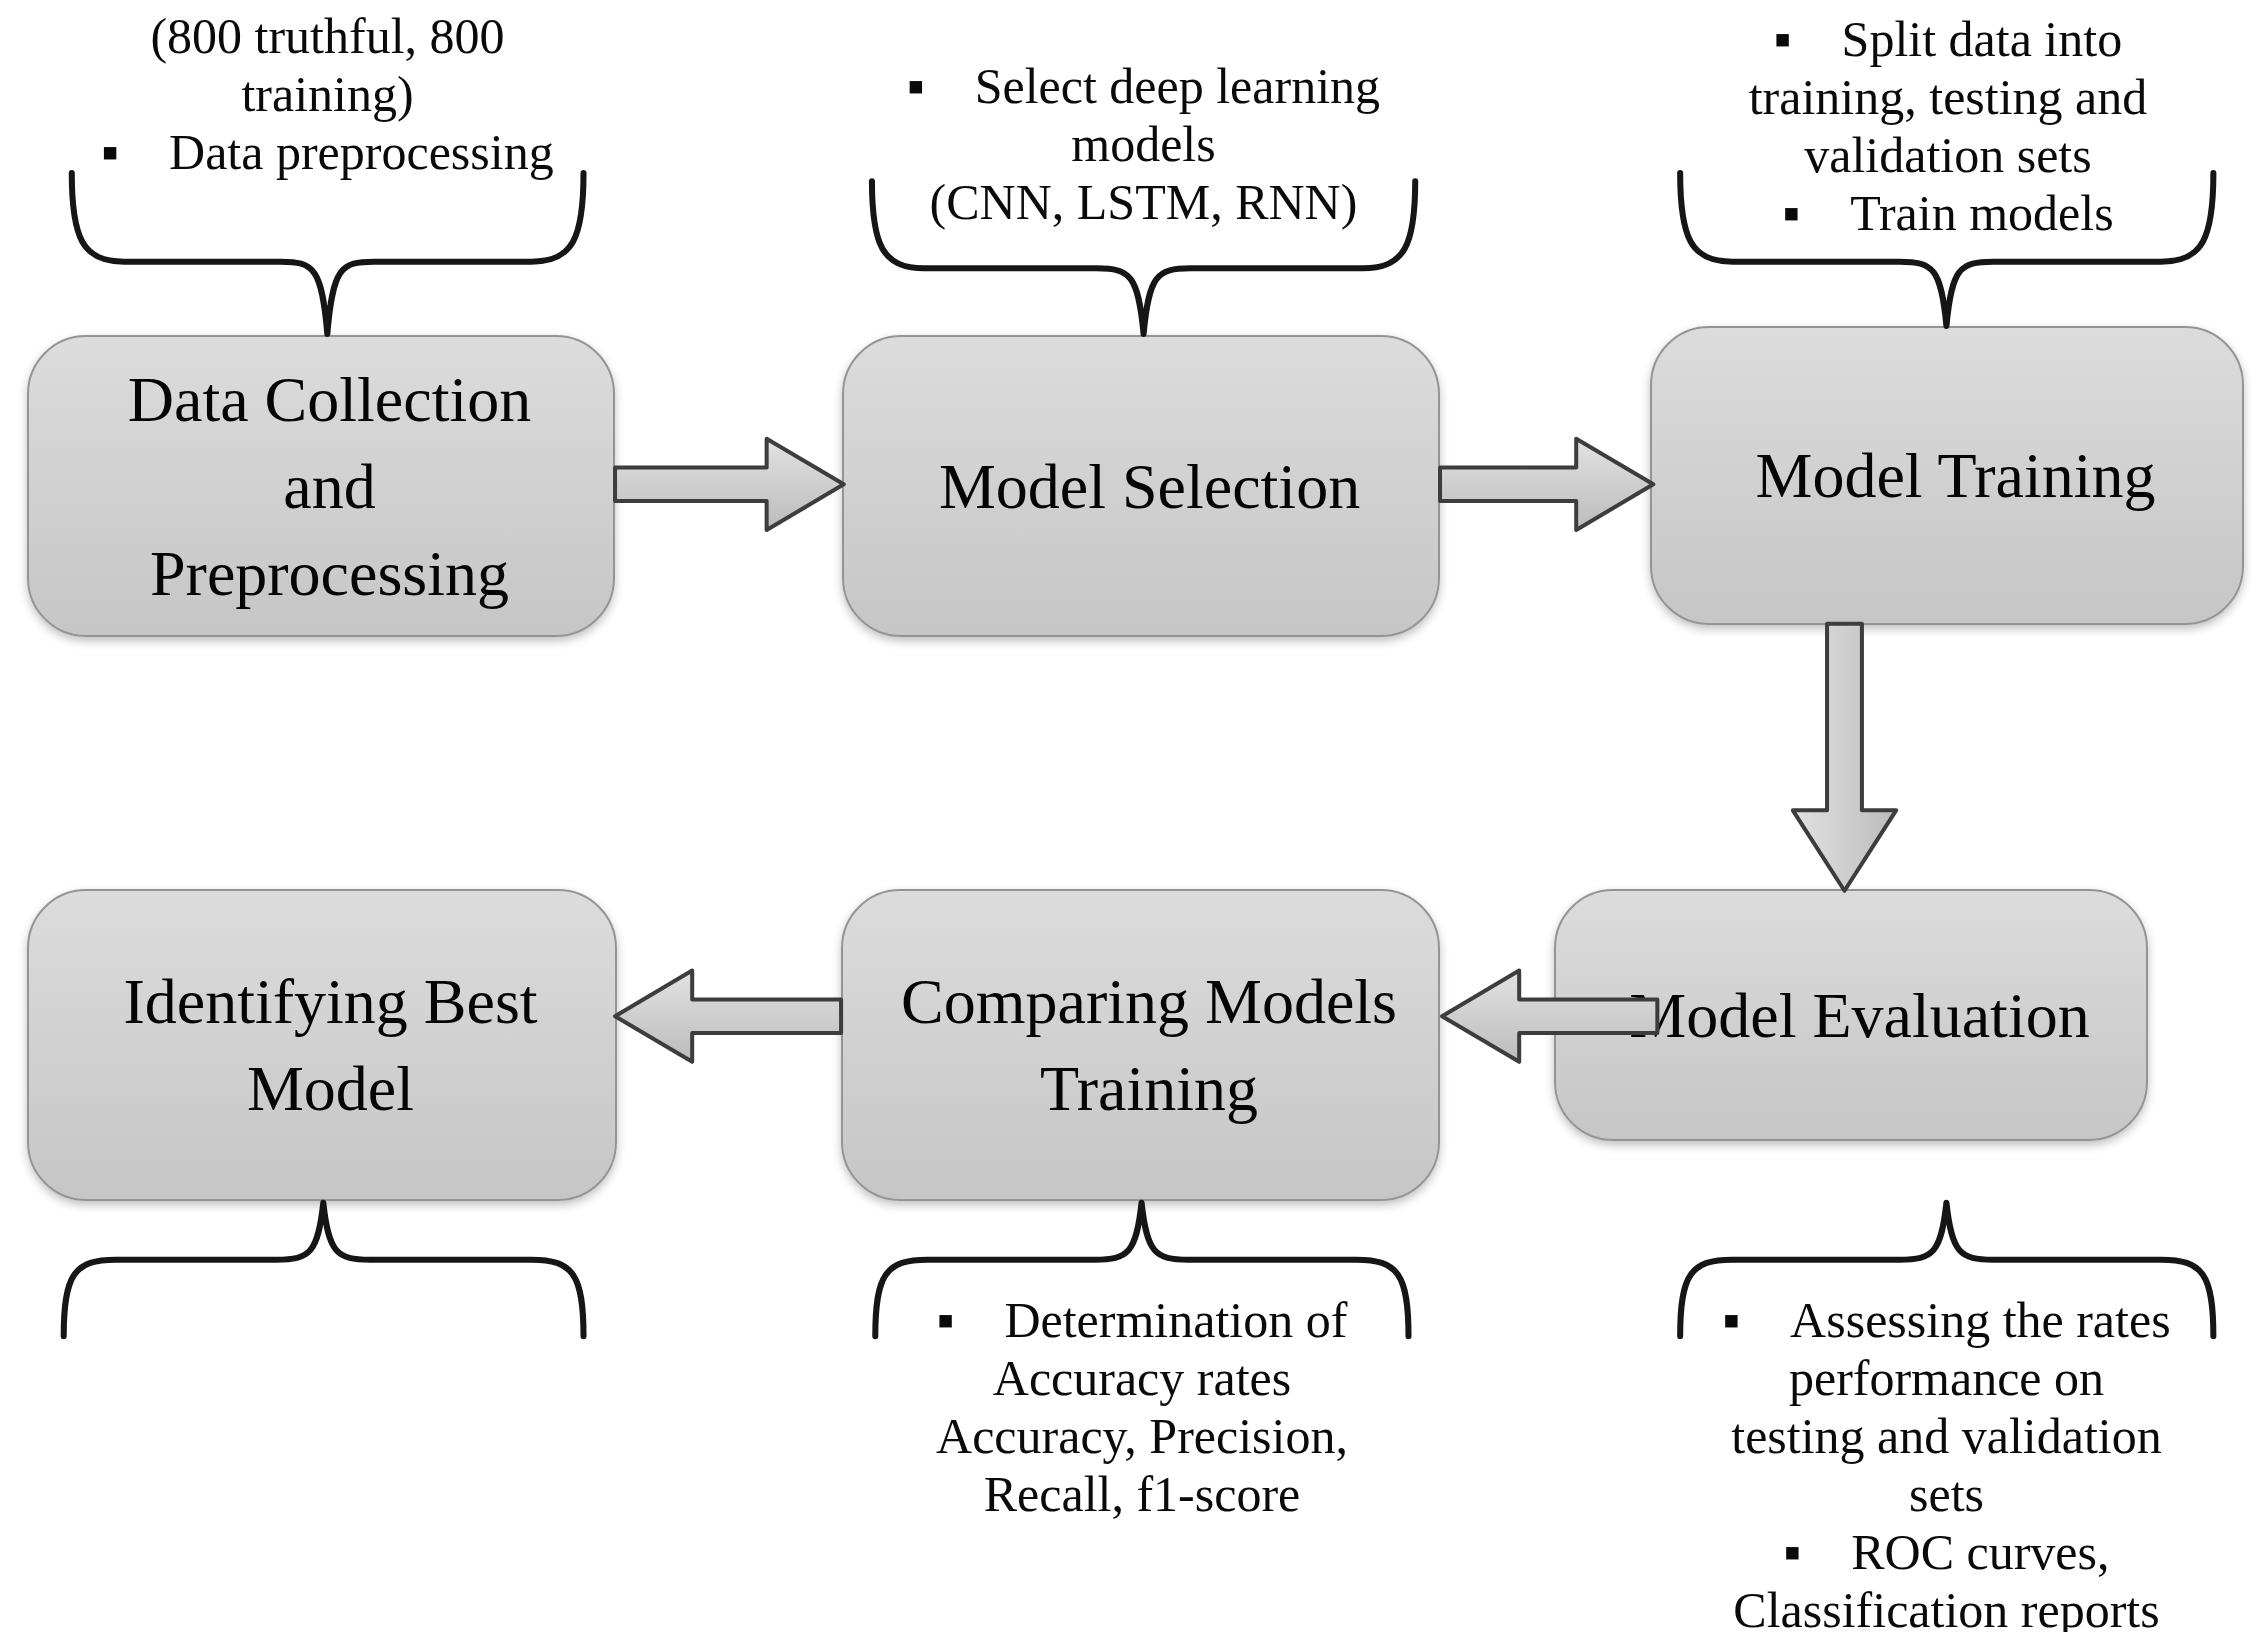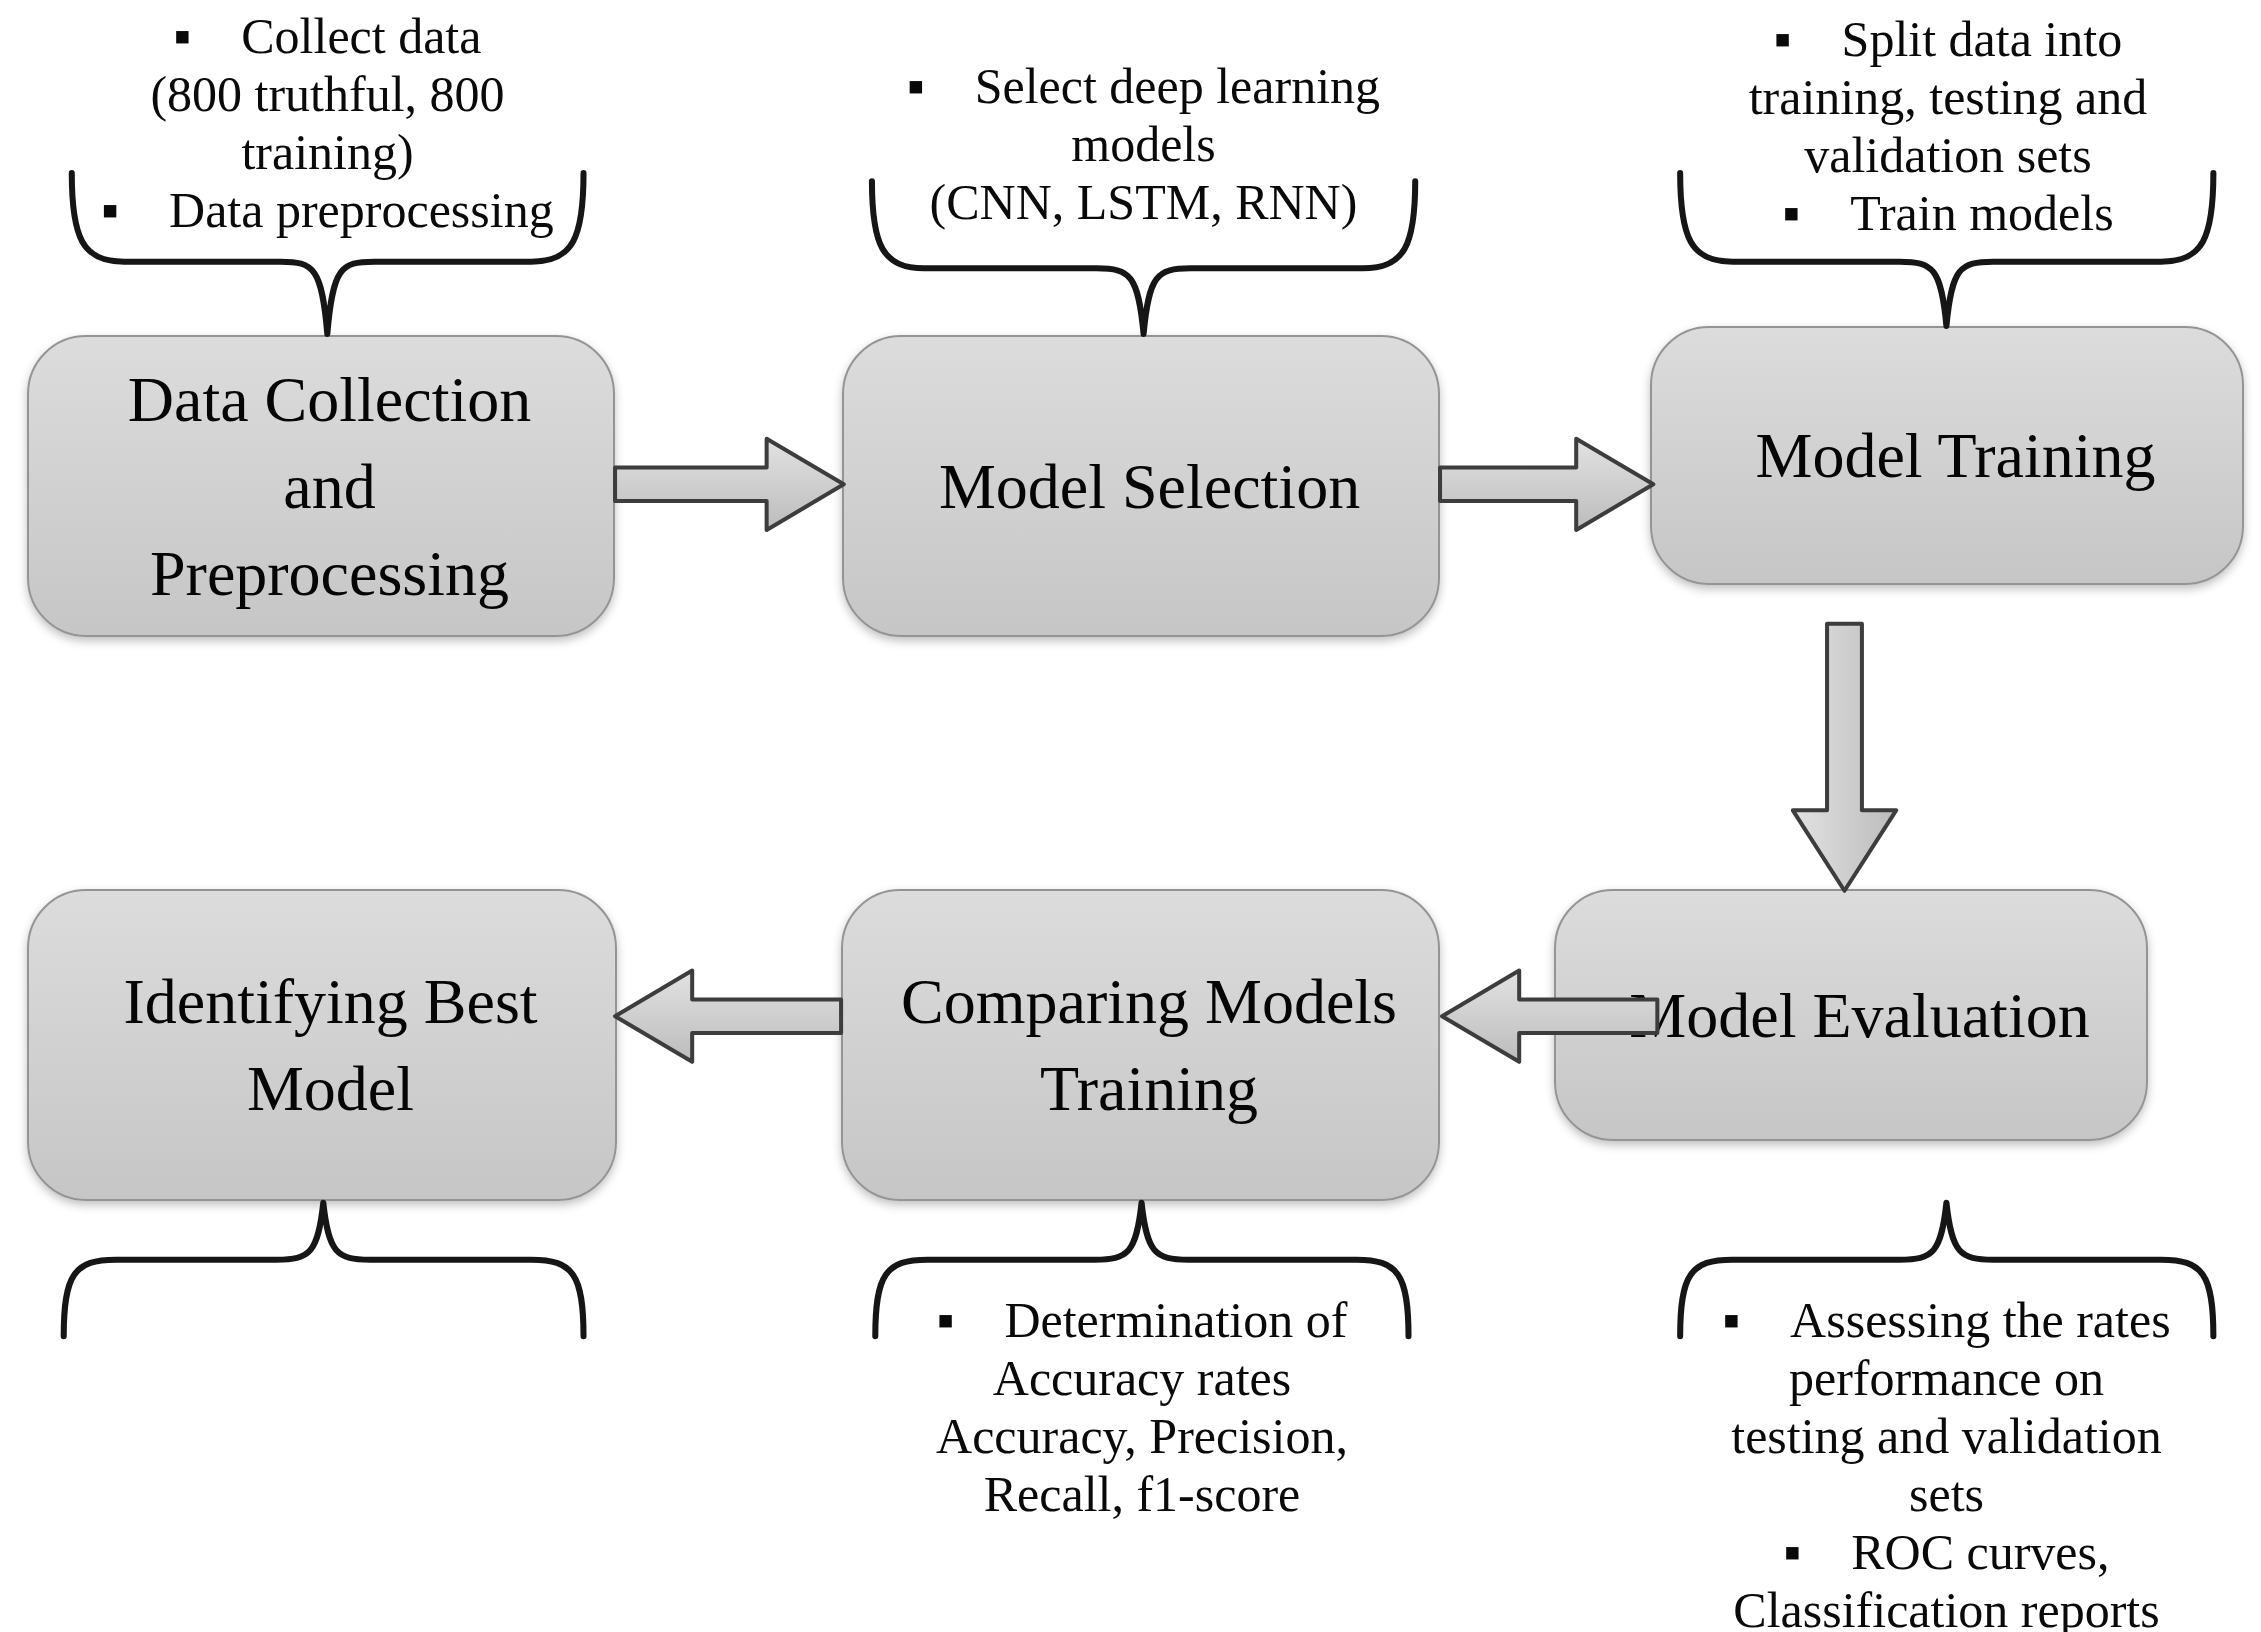--- a/index.html
+++ b/index.html
@@ -42,40 +42,39 @@
   <div class="box" style="left:27px;top:335px;width:588px;height:302px;">
       <div class="box-line">Data Collection</div>
       <div class="box-line">and</div>
       <div class="box-line">Preprocessing</div>
     </div>
 
   <div class="box" style="left:842px;top:335px;width:598px;height:302px;">
       <div class="box-line">Model Selection</div>
     </div>
 
-  <div class="box" style="left:1650px;top:326px;width:594px;height:259px;">
+  <div class="box" style="left:1650px;top:326px;width:594px;height:299px;">
       <div class="box-line">Model Training</div>
     </div>
 
   <div class="box" style="left:27px;top:889px;width:590px;height:312px;">
       <div class="box-line">Identifying Best</div>
       <div class="box-line">Model</div>
     </div>
 
   <div class="box" style="left:841px;top:889px;width:599px;height:312px;">
       <div class="box-line">Comparing Models</div>
       <div class="box-line">Training</div>
     </div>
 
   <div class="box" style="left:1554px;top:889px;width:594px;height:252px;">
       <div class="box-line">Model Evaluation</div>
     </div>
 
   <div class="ann" style="left:59px;top:6.7px;width:537px;">
-      <div class="ann-line">▪ Collect data</div>
       <div class="ann-line">(800 truthful, 800</div>
       <div class="ann-line">training)</div>
       <div class="ann-line">▪ Data preprocessing</div>
     </div>
 
   <div class="ann" style="left:845px;top:57px;width:597px;">
       <div class="ann-line">▪ Select deep learning</div>
       <div class="ann-line">models</div>
       <div class="ann-line">(CNN, LSTM, RNN)</div>
     </div>

